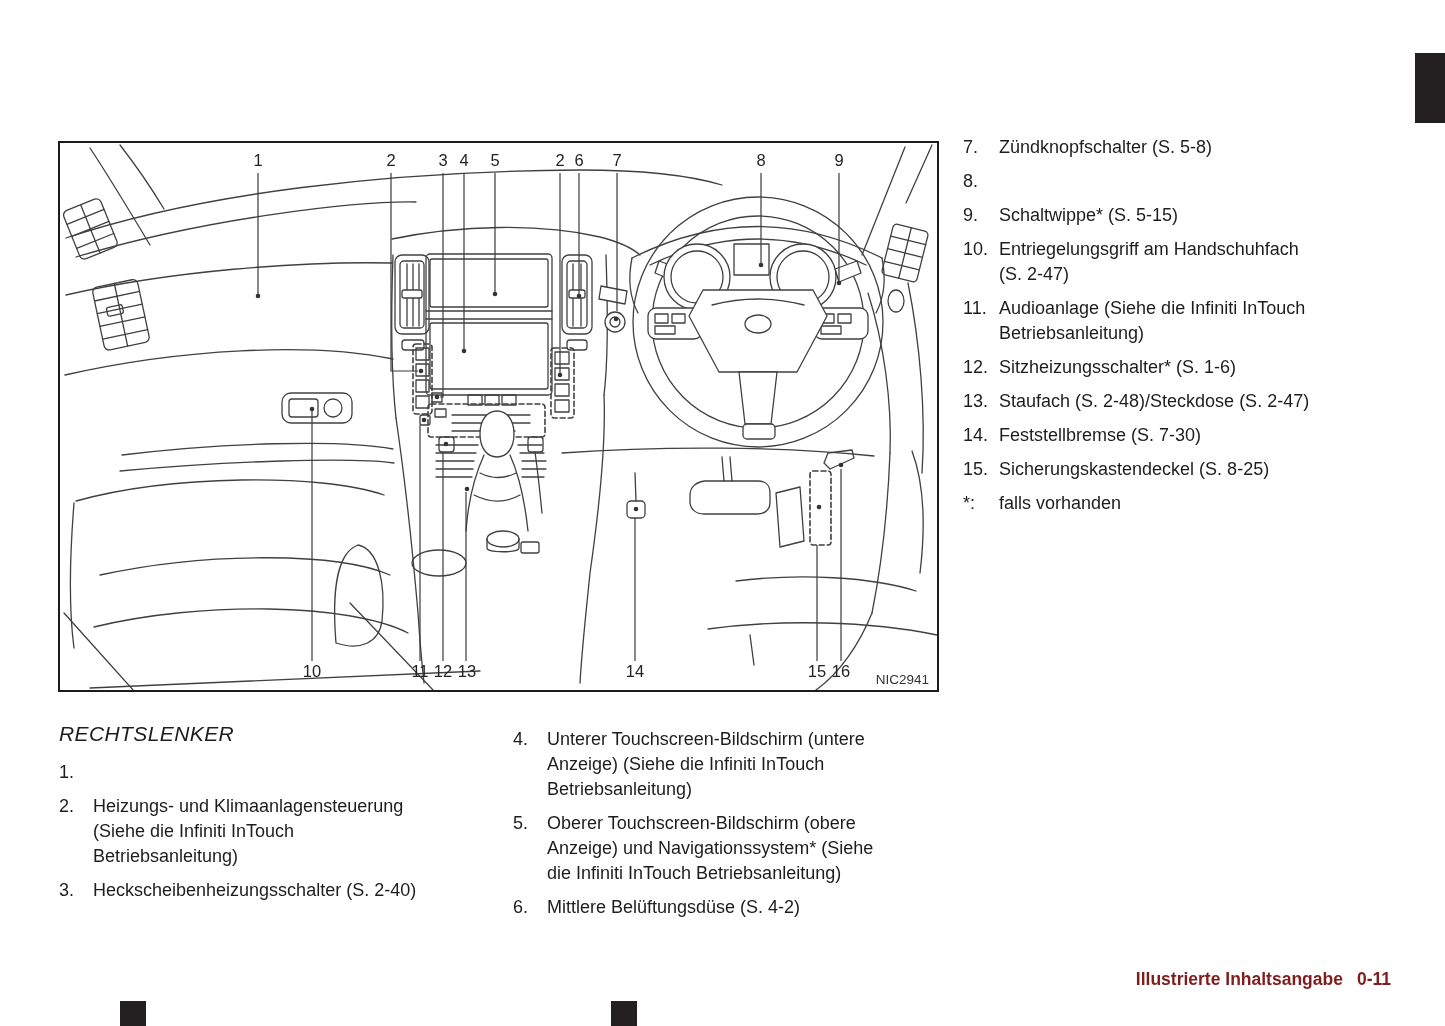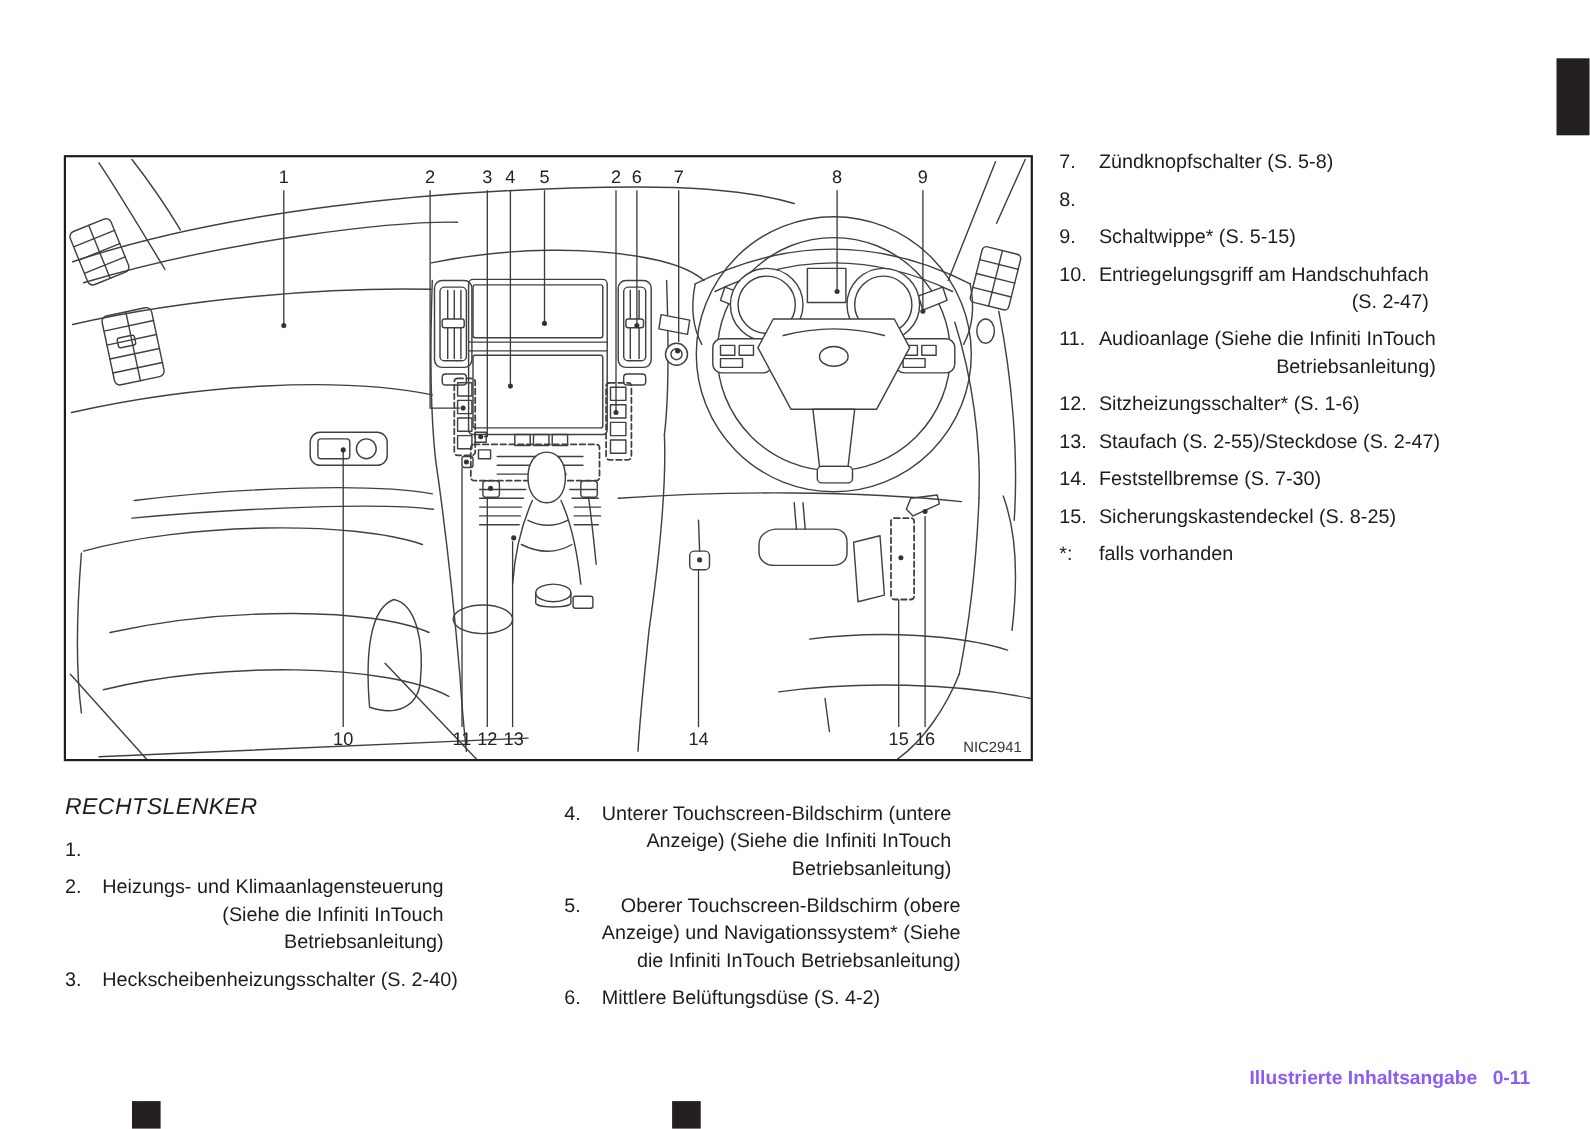--- a/index.html
+++ b/index.html
@@ -10,28 +10,28 @@
   .side-tab{left:1415px;top:53px;width:30px;height:70px;background:#241f21;}
   .bm1{left:120px;top:1001px;width:26px;height:25px;background:#241f21;}
   .bm2{left:611px;top:1001px;width:26px;height:25px;background:#241f21;}
   
   .figure-box{left:58px;top:141px;width:881px;height:551px;border:2px solid #1c1c1c;box-sizing:border-box;background:#fff;}
   .figure-box svg{display:block;}
   
   .col{line-height:25px;font-size:18px;}
   .li{display:flex;margin-bottom:9px;}
   .li .n{flex:none;width:36px;}
-  .li .t{white-space:pre-line;text-align:right;}
+  .li .t{white-space:pre-line;}
   .col-left{left:59px;top:721px;width:436px;}
   .col-left .li .n{width:34px;}
   .col-mid{left:513px;top:727px;width:436px;}
   .col-mid .li .n{width:34px;}
   .col-right{left:963px;top:135px;width:452px;}
   .heading{font-size:21px;letter-spacing:.4px;margin:0 0 14px 0;font-weight:400;font-style:italic;}
-  .footer{right:54px;top:969px;font-size:17.5px;font-weight:bold;color:#8b5cf6;}
+  .footer{right:54px;top:969px;font-size:17.5px;font-weight:bold;color:#7f1d1d;}
   .footer .pg{margin-left:14px;}
   
   .draw{stroke:#404040;stroke-width:1.3;fill:none;stroke-linecap:round;stroke-linejoin:round;}
   .wfill{fill:#ffffff;}
   .lead{stroke:#3a3a3a;stroke-width:1.2;fill:none;}
   .dash{stroke-dasharray:5 3;stroke-width:1.6;}
   .dot{fill:#333;stroke:none;}
   .callout{font-family:"Liberation Sans","DejaVu Sans",sans-serif;font-size:16.5px;fill:#232323;}
   .figcode{font-family:"Liberation Sans","DejaVu Sans",sans-serif;font-size:13.5px;fill:#333;}
 </style>
@@ -301,21 +301,21 @@
       <span class="n">11.</span>
       <span class="t">Audioanlage (Siehe die Infiniti InTouch
 Betriebsanleitung)</span>
     </div>
   <div class="li">
       <span class="n">12.</span>
       <span class="t">Sitzheizungsschalter* (S. 1-6)</span>
     </div>
   <div class="li">
       <span class="n">13.</span>
-      <span class="t">Staufach (S. 2-55)/Steckdose (S. 2-47)</span>
+      <span class="t">Staufach (S. 2-48)/Steckdose (S. 2-47)</span>
     </div>
   <div class="li">
       <span class="n">14.</span>
       <span class="t">Feststellbremse (S. 7-30)</span>
     </div>
   <div class="li">
       <span class="n">15.</span>
       <span class="t">Sicherungskastendeckel (S. 8-25)</span>
     </div>
   <div class="li">

